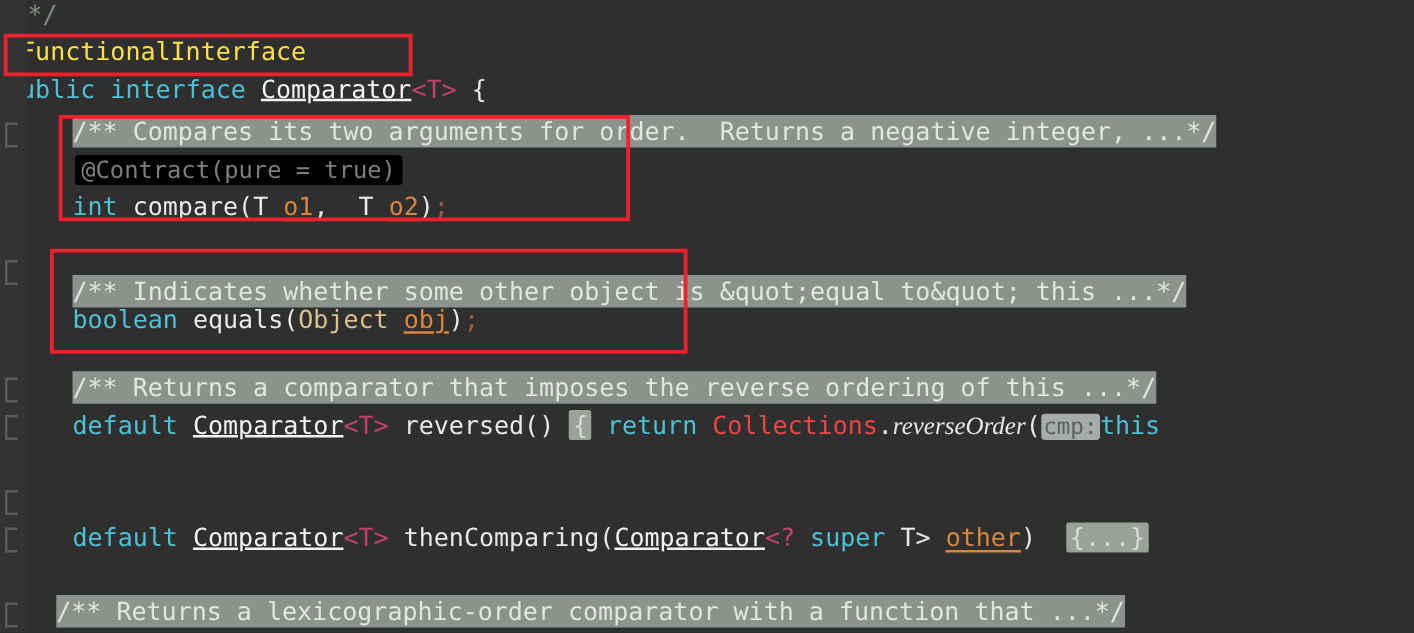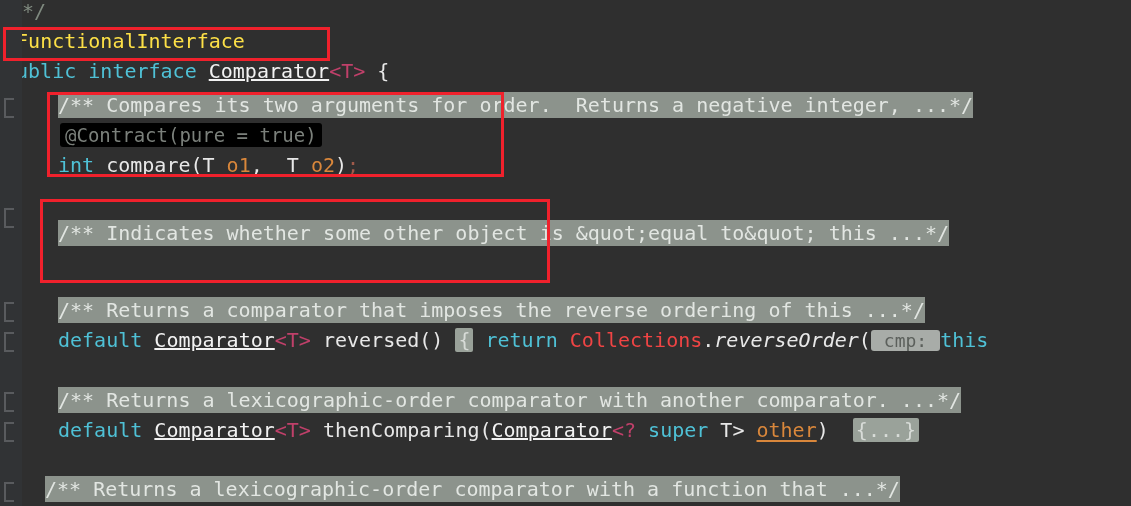--- a/index.html
+++ b/index.html
@@ -67,42 +67,42 @@
   .plain    { color: #e8e8e8; }
   .anno     { color: #fde047; }
   .annoat   { color: #bdb76b; }
   .type     { color: #e8e8e8; }
   .classref { color: #ef4444; }
   .objtype  { color: #d9c08a; }
   .param    { color: #d9873b; text-decoration: underline; text-underline-offset: 3px; }
   .generic  { color: #c0406a; }
   .punct    { color: #e8e8e8; }
   .semi     { color: #a05a4a; }
-  .italicm  { color: #e8e8e8; font-style: italic; }
+  .italicm  { color: #e8e8e8; font-style: italic; font-family: Liberation Serif, serif; }
   .white    { color: #f2f2f2; text-decoration: underline; }
 
   
   .folded-doc {
     background: #8c938c;
     color: #e2e6e2;
     padding: 1px 0 1px 0;
   }
   
   .folded-body {
     background: #9aa29a;
     color: #d8dcd8;
     padding: 0 3px;
     border-radius: 2px;
   }
   
   .inlay {
     background: #a8aca8;
     color: #5c605c;
     font-size: 18px;
-    padding: 0 13px;
+    padding: 0 2px;
     border-radius: 3px;
   }
   .inlay-contract {
     background: #000000;
     color: #7b807b;
     font-size: 19px;
     padding: 1px 5px;
     border-radius: 3px;
   }
   .comment-tail { color: #808b80; }
@@ -148,29 +148,29 @@
     
     <div class="line" style="top:120px; left:60px;"><span class="inlay-contract">@Contract(pure = true)</span></div>
 
     
     <div class="line" style="top:150px; left:58px;"><span class="kw">int</span> <span class="plain">compare</span><span class="punct">(</span><span class="type">T</span> <span class="param">o1</span><span class="punct">,</span>  <span class="type">T</span> <span class="param">o2</span><span class="punct">)</span><span class="semi">;</span></div>
 
     
     <div class="line" style="top:202px; left:58px;margin-top:16px;"><span class="folded-doc">/** Indicates whether some other object is &amp;quot;equal to&amp;quot; this ...*/</span></div>
 
     
+    <div class="line" style="top:240px; left:58px;"><span class="kw">boolean</span> <span class="plain">equals</span><span class="punct">(</span><span class="objtype">Object</span> <span class="param">obj</span><span class="punct">)</span><span class="semi">;</span></div>
 
     
     <div class="line" style="top:295px; left:58px;text-align:right;"><span class="folded-doc">/** Returns a comparator that imposes the reverse ordering of this ...*/</span></div>
 
     
     <div class="line" style="top:325px; left:58px;"><span class="kw">default</span> <span class="white">Comparator</span><span class="generic">&lt;T&gt;</span> <span class="plain">reversed</span><span class="punct">()</span> <span class="folded-body">{</span> <span class="kw">return</span> <span class="classref">Collections</span><span class="punct">.</span><span class="italicm">reverseOrder</span><span class="punct">(</span><span class="inlay">cmp:</span><span class="kw">this</span></div>
 
     
-    <div class="line" style="top:385px; left:58px;"><span class="folded-doc">/** Returns a lexicographic-order comparator with another comparator. ...*/</span></div>
 
     
     <div class="line" style="top:415px; left:58px;"><span class="kw">default</span> <span class="white">Comparator</span><span class="generic">&lt;T&gt;</span> <span class="plain">thenComparing</span><span class="punct">(</span><span class="white">Comparator</span><span class="generic">&lt;?</span> <span class="kw">super</span> <span class="type">T&gt;</span> <span class="param">other</span><span class="punct">)</span>  <span class="folded-body">{...}</span></div>
 
     
     <div class="line" style="top:474px; left:45px;"><span class="folded-doc">/** Returns a lexicographic-order comparator with a function that ...*/</span></div>
 
   </div>
 
   <div class="hl-box" style="left:3px; top:27px; width:327px; height:34px;"></div>

